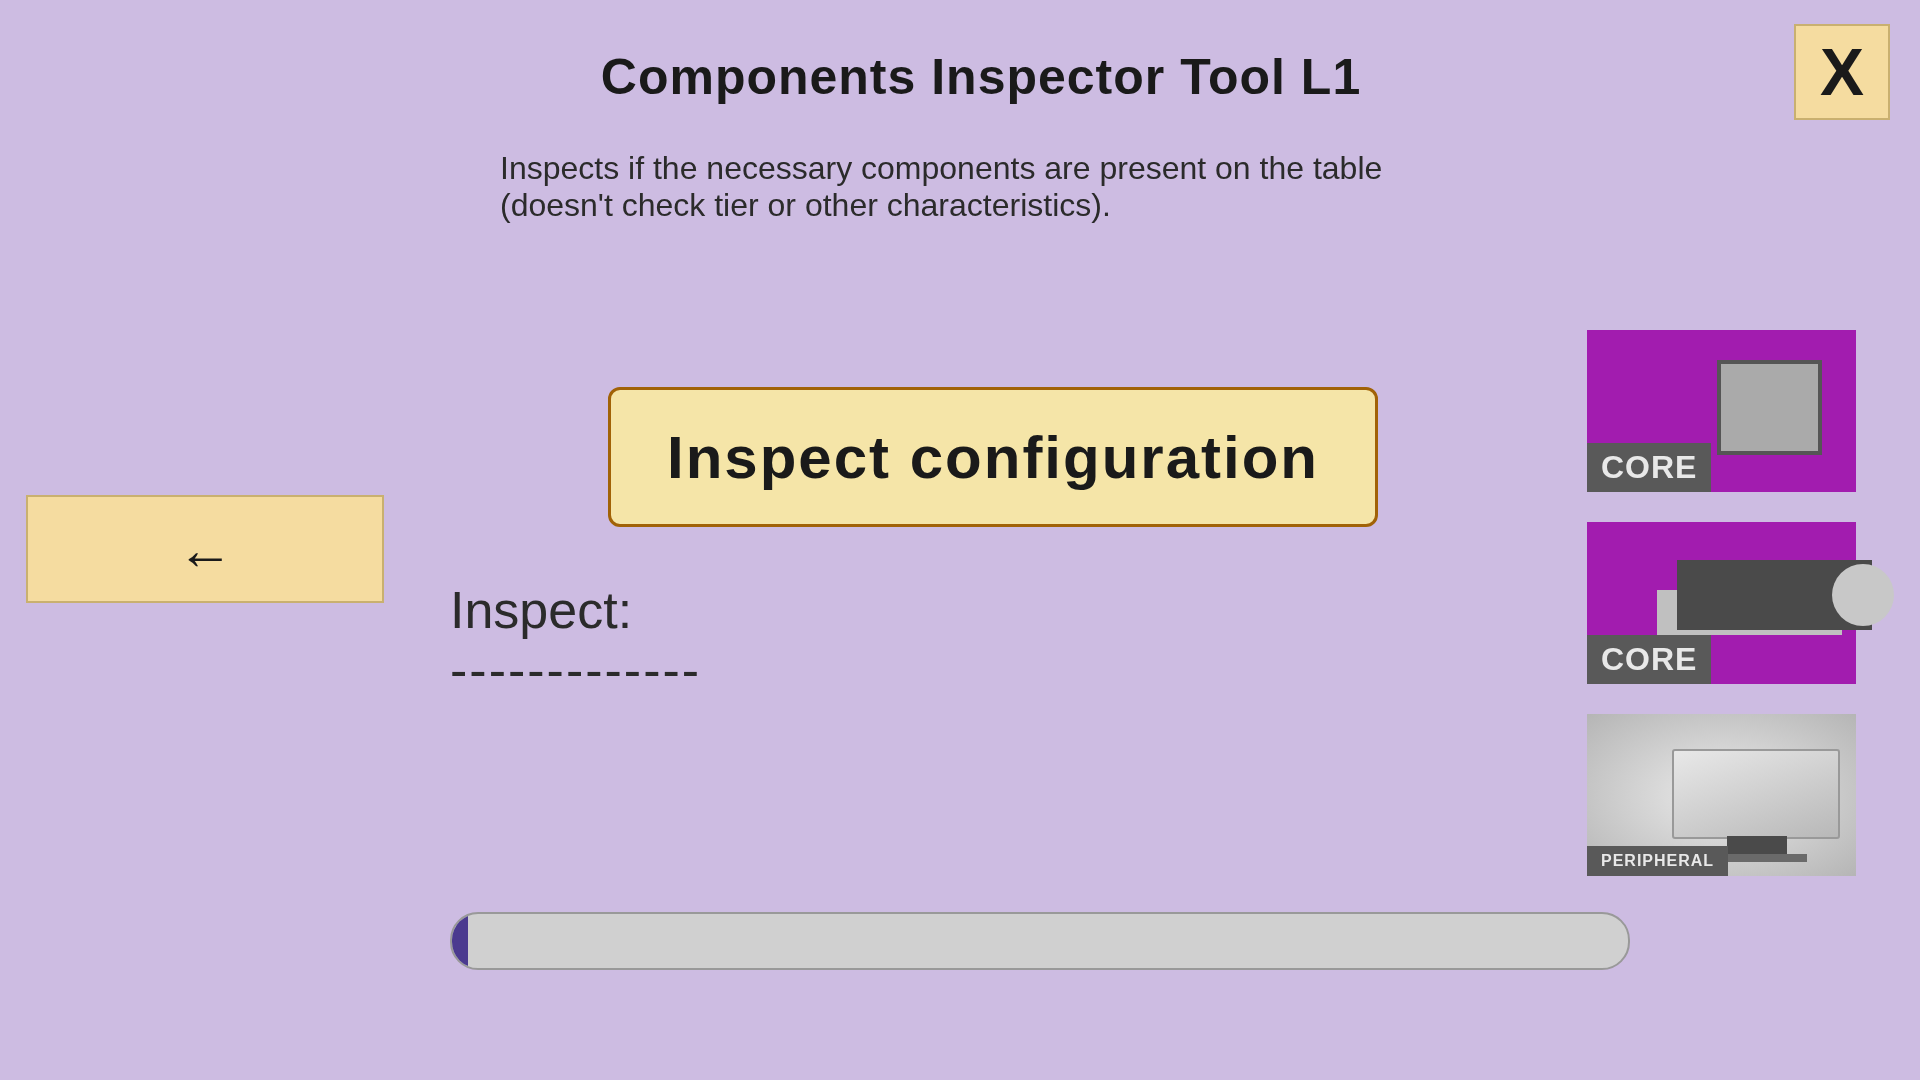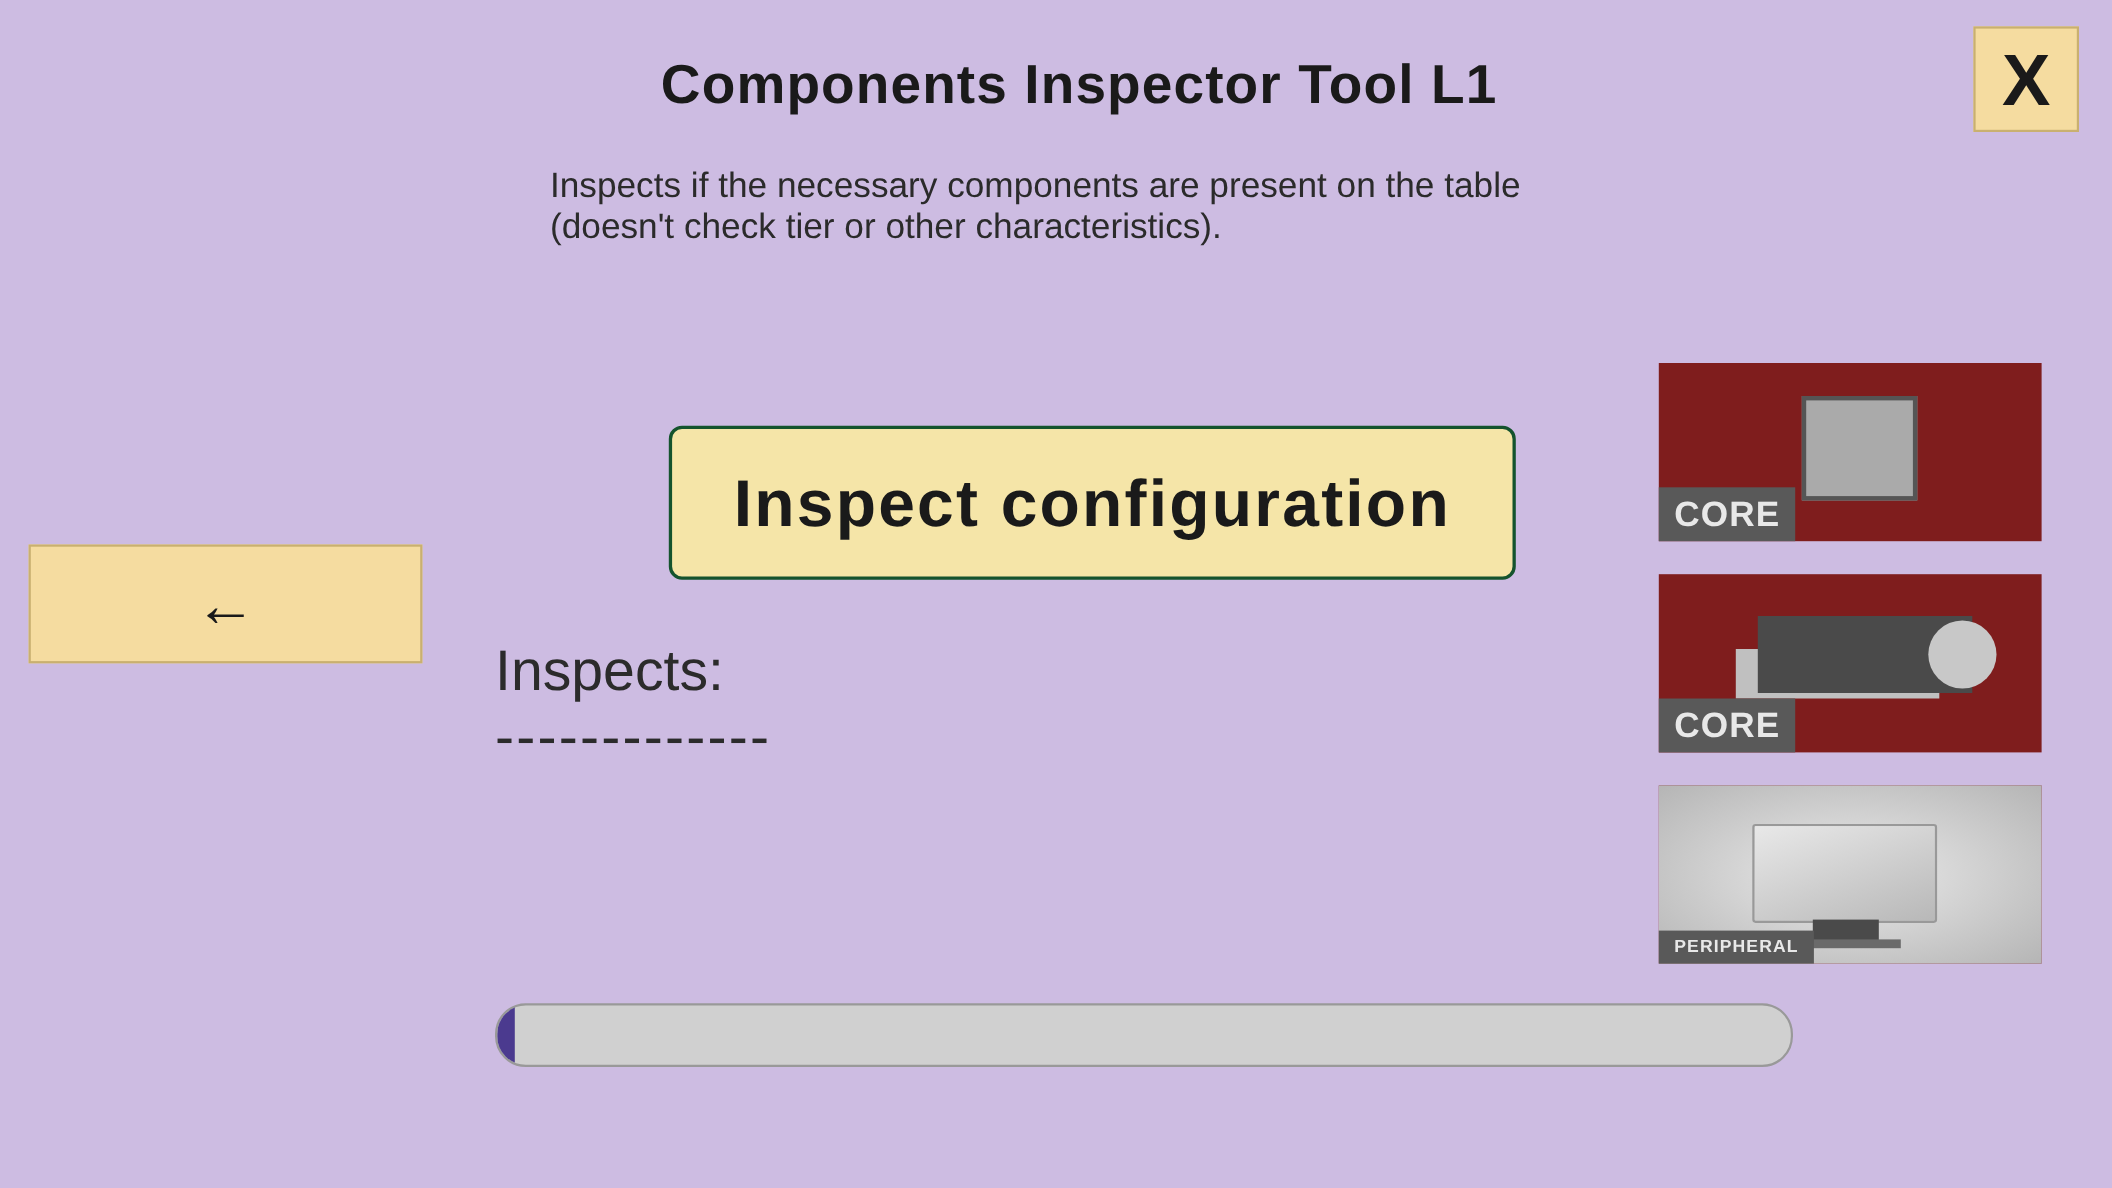--- a/index.html
+++ b/index.html
@@ -69,21 +69,21 @@
       color: #1a1a1a;
       font-weight: bold;
     }
     .inspect-button {
       position: absolute;
       top: 387px;
       left: 608px;
       width: 770px;
       height: 140px;
       background: #f5e5a8;
-      border: 3px solid #14532d;
+      border: 3px solid #a16207;
       border-radius: 12px;
       display: flex;
       align-items: center;
       justify-content: center;
       font-size: 60px;
       font-weight: bold;
       color: #1a1a1a;
       letter-spacing: 2px;
       cursor: pointer;
     }
@@ -115,23 +115,23 @@
     }
     .progress-fill {
       width: 16px;
       height: 100%;
       background: #4b3a8f;
       border-radius: 20px 0 0 20px;
     }
     .category-panel {
       position: absolute;
       right: 64px;
-      width: 348px;
+      width: 269px;
       height: 162px;
-      background: #7f1d1d;
+      background: #a21caf;
       cursor: pointer;
       padding-left: 41px;
     }
     .category-core {
       top: 330px;
     }
     .category-extra {
       top: 522px;
     }
     .category-peripheral {
@@ -232,21 +232,21 @@
 </div>
 
 <div class="back-button">
   <span class="back-arrow">←</span>
 </div>
 
 <div class="inspect-button">
   <span>Inspect configuration</span>
 </div>
 
-<div class="results-label">Inspects:</div>
+<div class="results-label">Inspect:</div>
 <div class="results-divider">-------------</div>
 
 <div class="progress-bar">
   <div class="progress-fill"></div>
 </div>
 
 <div class="category-panel category-core">
   <div class="core-visual"></div>
   <div class="category-label">CORE</div>
 </div>

